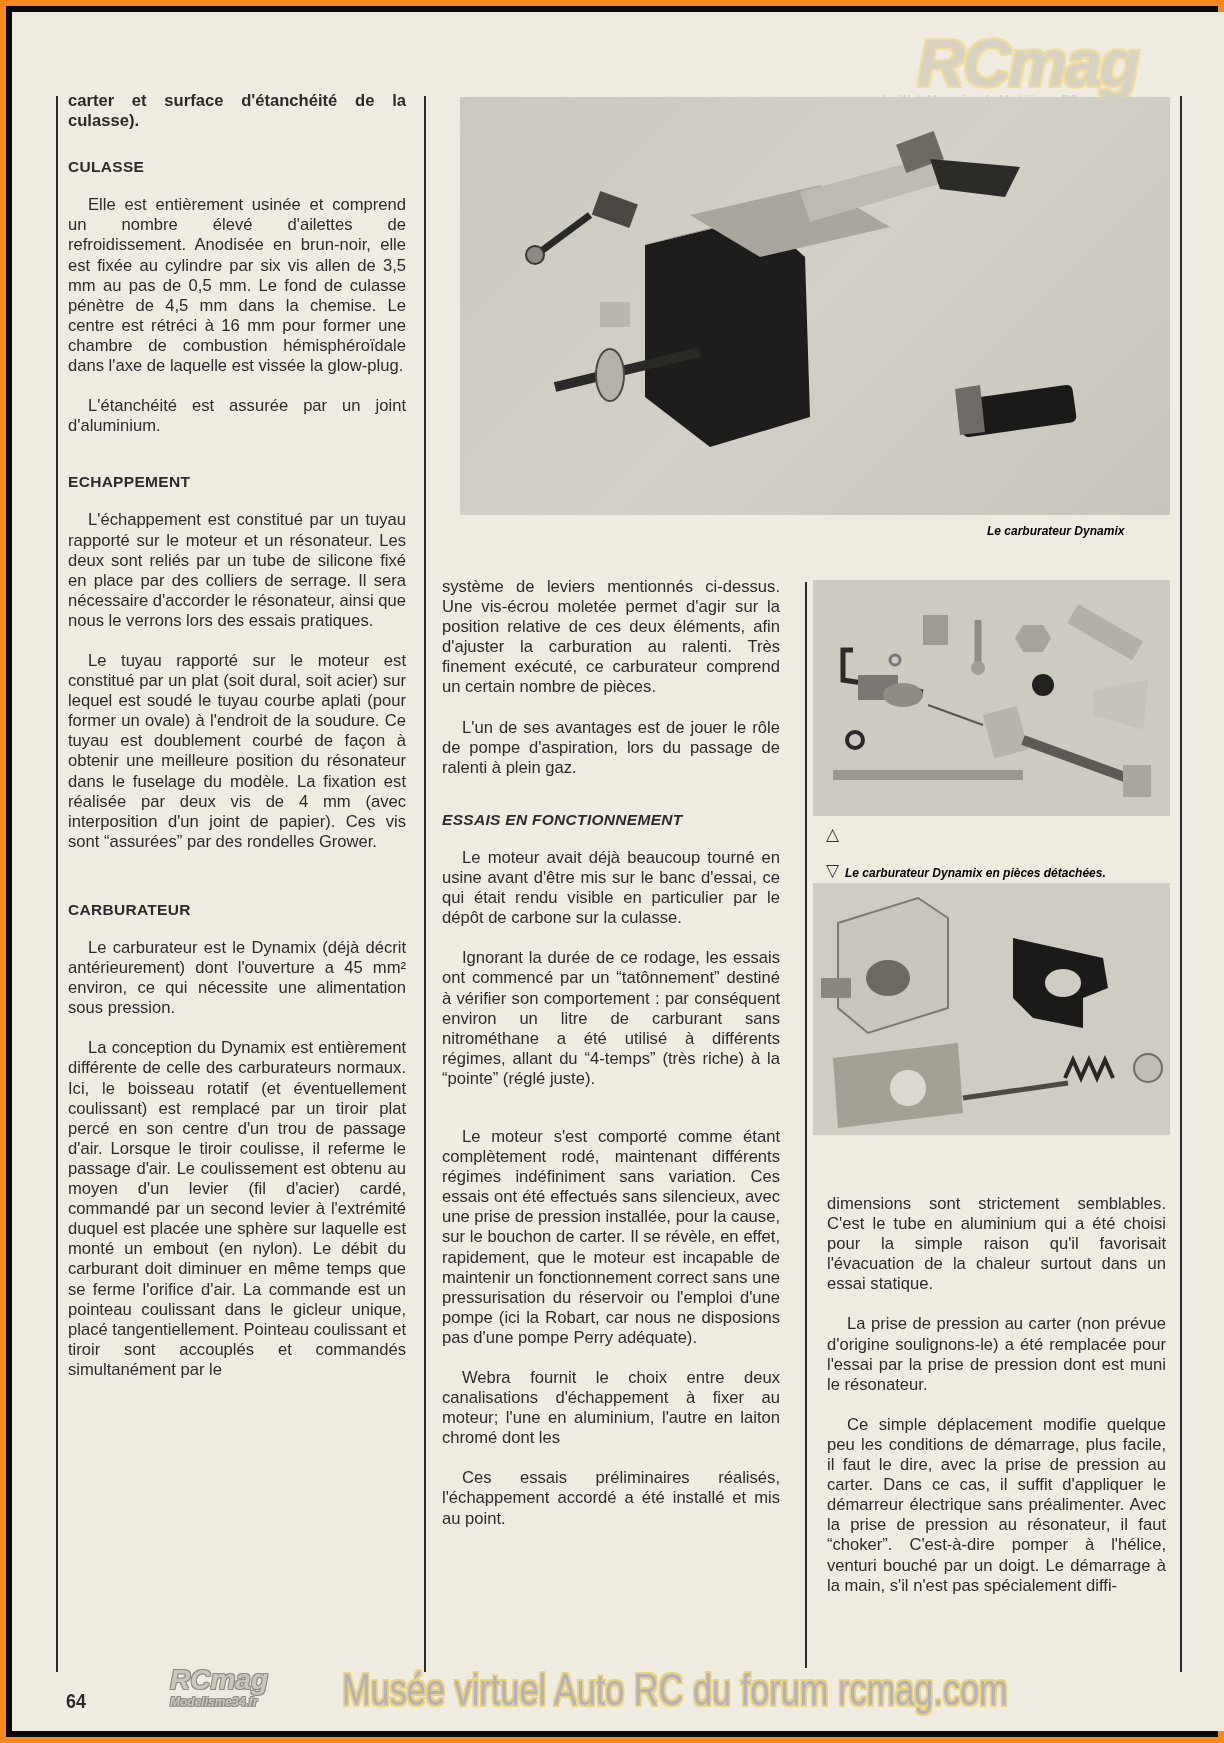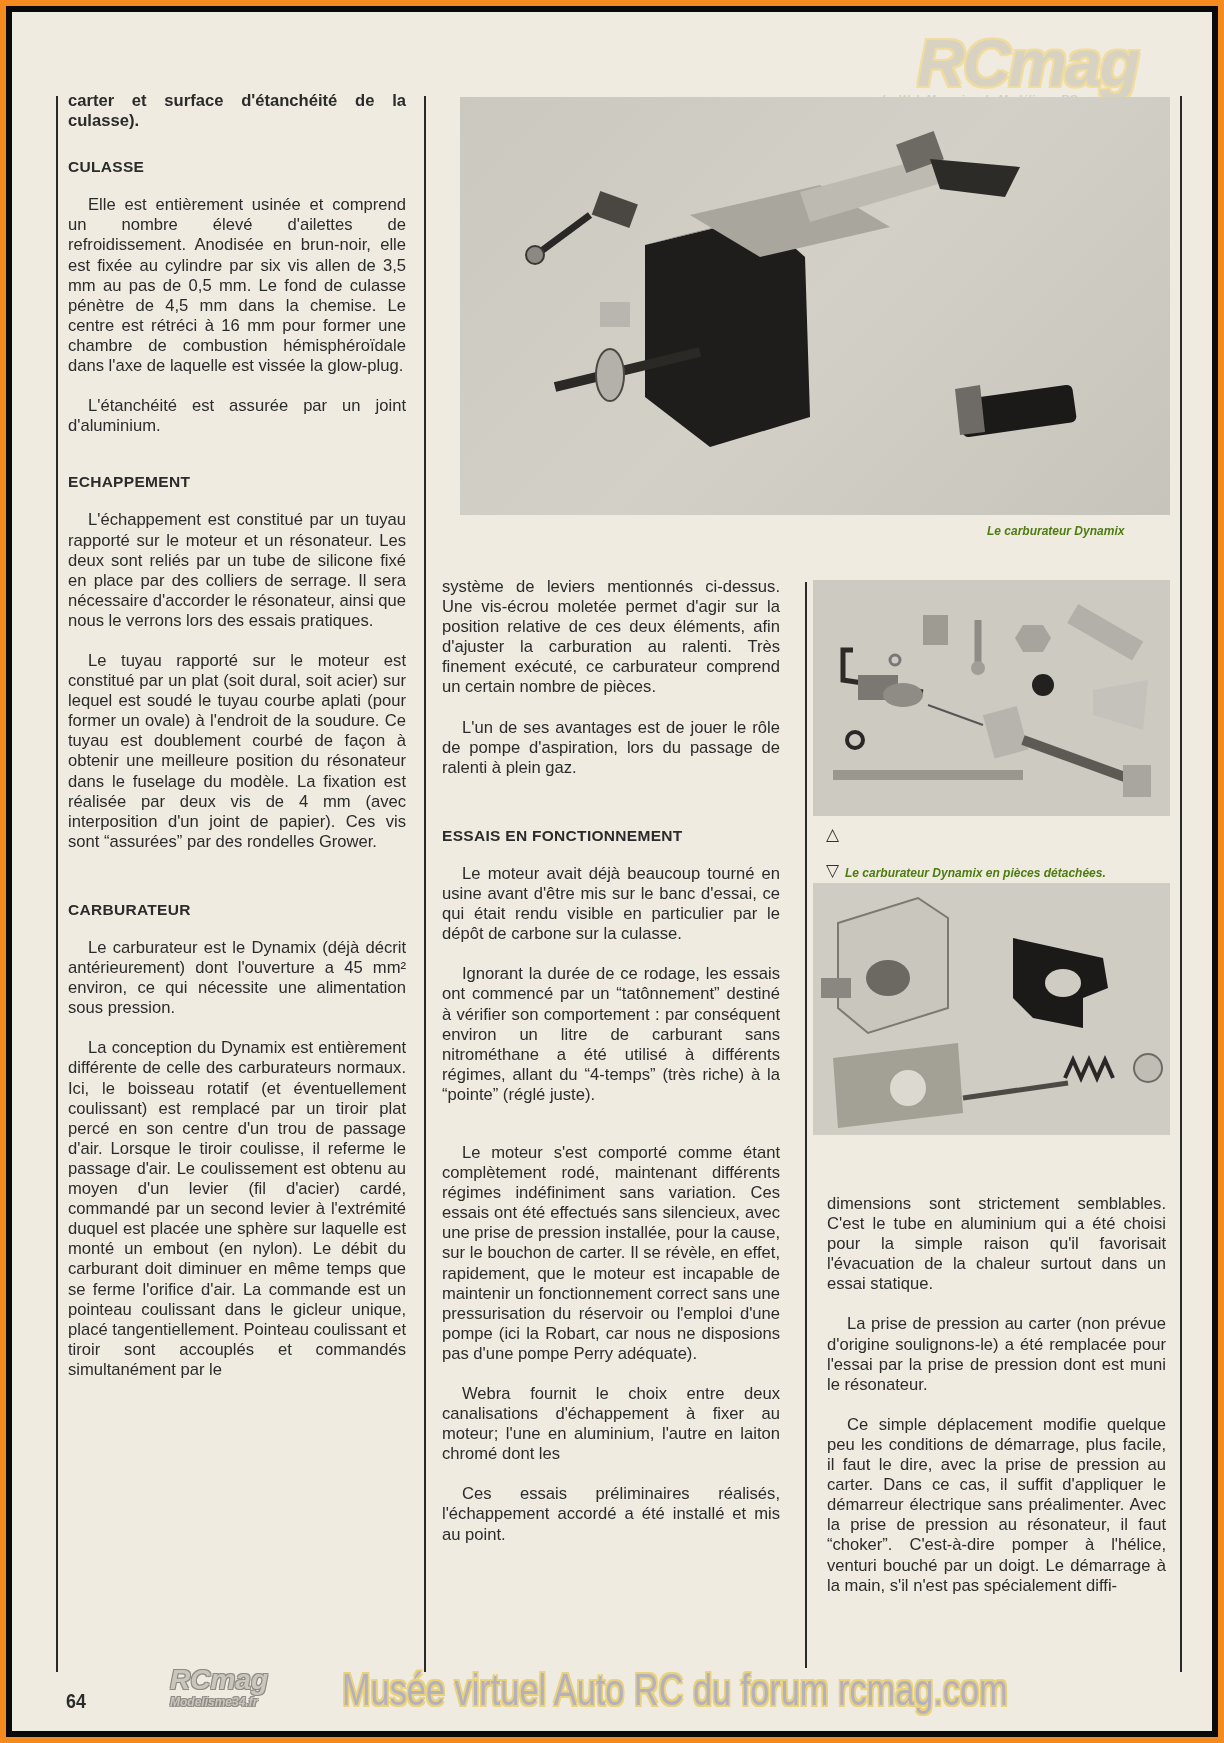--- a/index.html
+++ b/index.html
@@ -1,25 +1,25 @@
 <!DOCTYPE html>
 <html><head>
 <meta charset="utf-8">
 <style>
   html,body{margin:0;padding:0;}
   body{width:1224px;height:1743px;background:#f58a1f;position:relative;overflow:hidden;}
   .frame{position:absolute;left:6px;top:6px;width:1212px;height:1731px;background:#0a0a0a;}
-  .page{position:absolute;left:12px;top:12px;width:1200px;height:1719px;background:#efebe1;overflow:hidden;}
+  .page{position:absolute;left:12px;top:12px;width:1200px;height:1719px;background:#efebe1;overflow:hidden;padding-left:12px;}
   .page *{box-sizing:border-box;}
   .rule{position:absolute;width:2px;background:#2a2a2a;}
   .col{position:absolute;font-family:"Liberation Sans",sans-serif;font-size:16.6px;line-height:20.1px;color:#2b2b2b;text-align:justify;}
   .col p{margin:0 0 20px 0;text-indent:20px;hyphens:manual;}
   .col h3{margin:0;font-size:15.5px;font-weight:bold;letter-spacing:0.3px;color:#2b2b2b;}
   .photo{position:absolute;background:#cfccc4;overflow:hidden;}
-  .caption{position:absolute;font-family:"Liberation Sans",sans-serif;font-style:italic;font-weight:bold;font-size:12px;color:#4d7c0f;}
+  .caption{position:absolute;font-family:"Liberation Sans",sans-serif;font-style:italic;font-weight:bold;font-size:12px;color:#000000;}
   .tri{position:absolute;font-family:"DejaVu Sans",sans-serif;font-size:17px;color:#333;line-height:1;}
   .pagenum{position:absolute;left:54px;top:1677px;font-family:"Liberation Sans",sans-serif;font-weight:bold;font-size:21px;color:#2b2b2b;transform:scaleX(0.85);transform-origin:left;}
   .wm-logo{position:absolute;font-family:"Liberation Sans",sans-serif;font-weight:bold;font-style:italic;color:#d3d0c6;letter-spacing:-2px;}
   .wm-top{left:905px;top:18px;font-size:66px;line-height:66px;color:#d7d2c2;text-shadow:-2px -2px 0 #f1dca0,2px -2px 0 #f1dca0,-2px 2px 0 #f1dca0,2px 2px 0 #f1dca0;}
   .wm-tag{position:absolute;left:870px;top:81px;font-family:"Liberation Sans",sans-serif;font-weight:bold;font-style:italic;font-size:11.5px;color:#d4cfbf;}
   .wm-bottom-logo{position:absolute;left:158px;top:1654px;font-family:"Liberation Sans",sans-serif;font-weight:bold;font-style:italic;color:#c9c6bd;text-shadow:-1px -1px 0 #8f8c85,1px -1px 0 #8f8c85,-1px 1px 0 #8f8c85,1px 1px 0 #8f8c85;line-height:1;}
   .wm-bottom-logo .l1{font-size:28px;display:block;}
   .wm-bottom-logo .l2{font-size:12px;display:block;margin-top:2px;}
   .wm-banner{position:absolute;left:330px;top:1656px;font-family:"Liberation Sans",sans-serif;font-size:44px;line-height:44px;color:#b3b0c2;transform:scaleX(0.78);transform-origin:left;white-space:nowrap;text-shadow:-2px -2px 0 #e9d27a,2px -2px 0 #e9d27a,-2px 2px 0 #e9d27a,2px 2px 0 #e9d27a;}
   svg{display:block;}
@@ -72,21 +72,21 @@
 
       <rect x="500" y="295" width="115" height="38" rx="6" fill="#1b1a18" transform="rotate(-8 557 314)"></rect>
       <polygon points="495,292 520,288 525,335 500,338" fill="#6e6b66"></polygon>
     </svg>
   </div>
   <div class="caption" style="left:975px;top:512px;">Le carburateur Dynamix</div>
 
   <div class="col" id="col2" style="left:430px;top:565px;width:338px;">
       <p style="text-indent: 0px;">système de leviers mentionnés ci-dessus. Une vis-écrou moletée permet d'agir sur la position relative de ces deux éléments, afin d'ajuster la carburation au ralenti. Très finement exécuté, ce carburateur comprend un certain nombre de pièces.</p>
       <p>L'un de ses avantages est de jouer le rôle de pompe d'aspiration, lors du passage de ralenti à plein gaz.</p>
-      <h3 style="margin-top: 48px; margin-bottom: 18px;">ESSAIS EN FONCTIONNEMENT</h3>
+      <h3 style="margin-top: 32px; margin-bottom: 18px; font-style: italic;">ESSAIS EN FONCTIONNEMENT</h3>
       <p>Le moteur avait déjà beaucoup tourné en usine avant d'être mis sur le banc d'essai, ce qui était rendu visible en particulier par le dépôt de carbone sur la culasse.</p>
       <p>Ignorant la durée de ce rodage, les essais ont commencé par un “tatônnement” destiné à vérifier son comportement : par conséquent environ un litre de carburant sans nitrométhane a été utilisé à différents régimes, allant du “4-temps” (très riche) à la “pointe” (réglé juste).</p>
       <p style="margin-top: 38px;">Le moteur s'est comporté comme étant complètement rodé, maintenant différents régimes indéfiniment sans variation. Ces essais ont été effectués sans silencieux, avec une prise de pression installée, pour la cause, sur le bouchon de carter. Il se révèle, en effet, rapidement, que le moteur est incapable de maintenir un fonctionnement correct sans une pressurisation du réservoir ou l'emploi d'une pompe (ici la Robart, car nous ne disposions pas d'une pompe Perry adéquate).</p>
       <p>Webra fournit le choix entre deux canalisations d'échappement à fixer au moteur; l'une en aluminium, l'autre en laiton chromé dont les</p>
       <p>Ces essais préliminaires réalisés, l'échappement accordé a été installé et mis au point.</p>
     </div>
 
   <div class="photo" style="left:801px;top:568px;width:357px;height:236px;background:#cdcac2;">
     <svg width="357" height="236" viewBox="0 0 357 236">
       <path d="M40,70 L30,70 L30,100 L110,112" stroke="#2d2b28" stroke-width="5" fill="none"></path>

